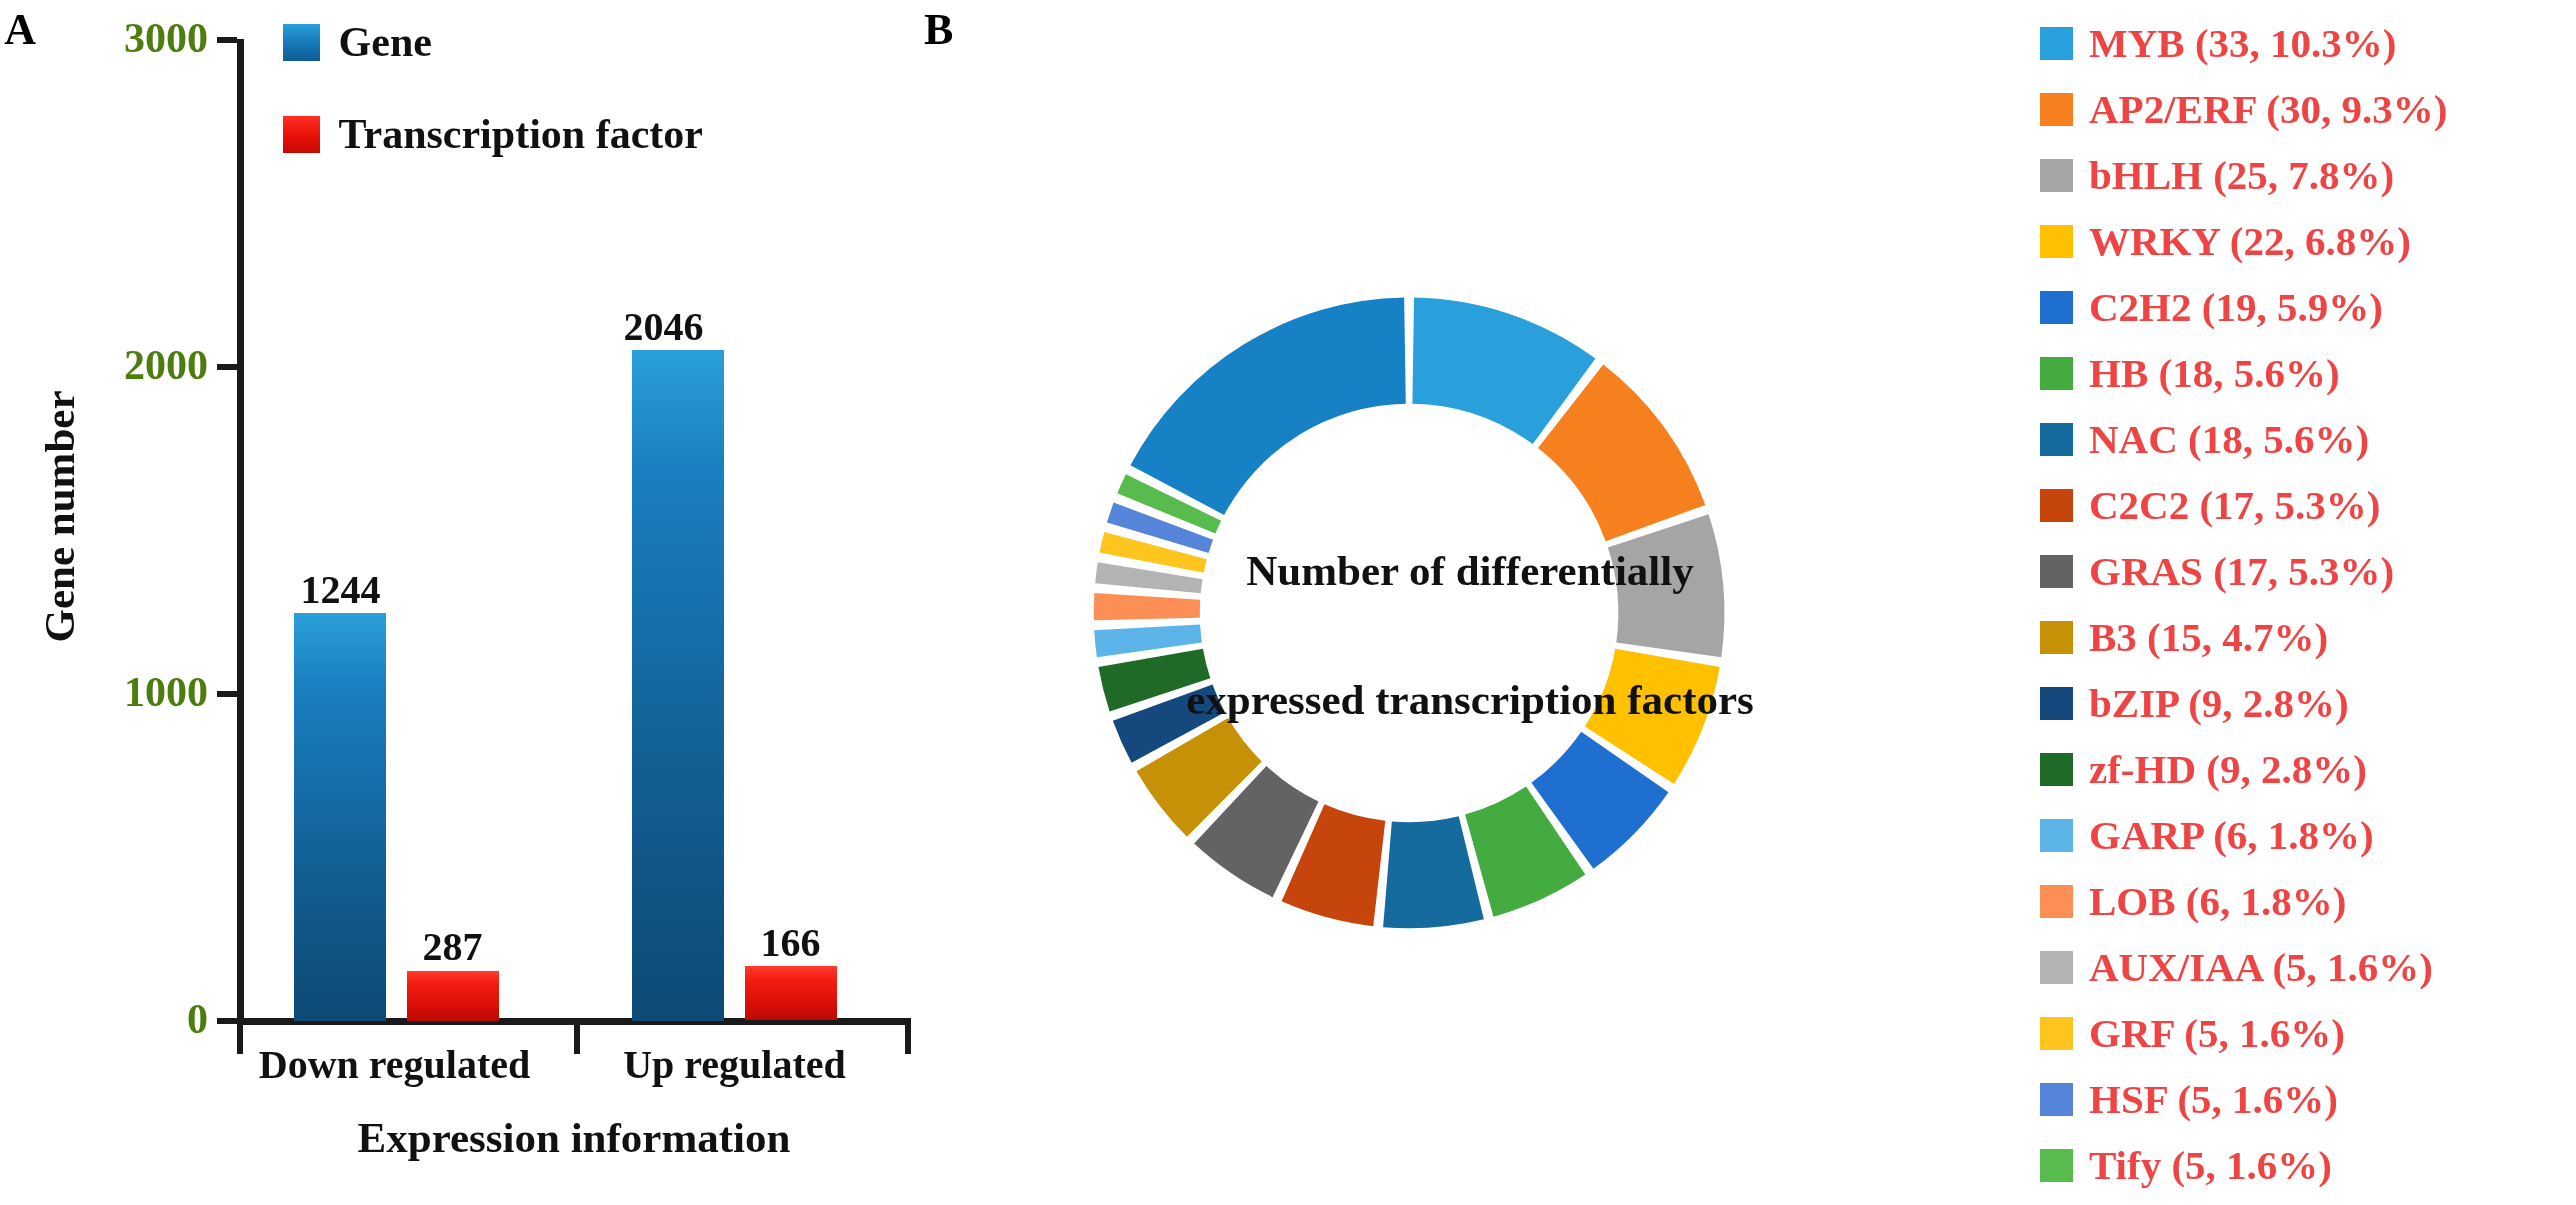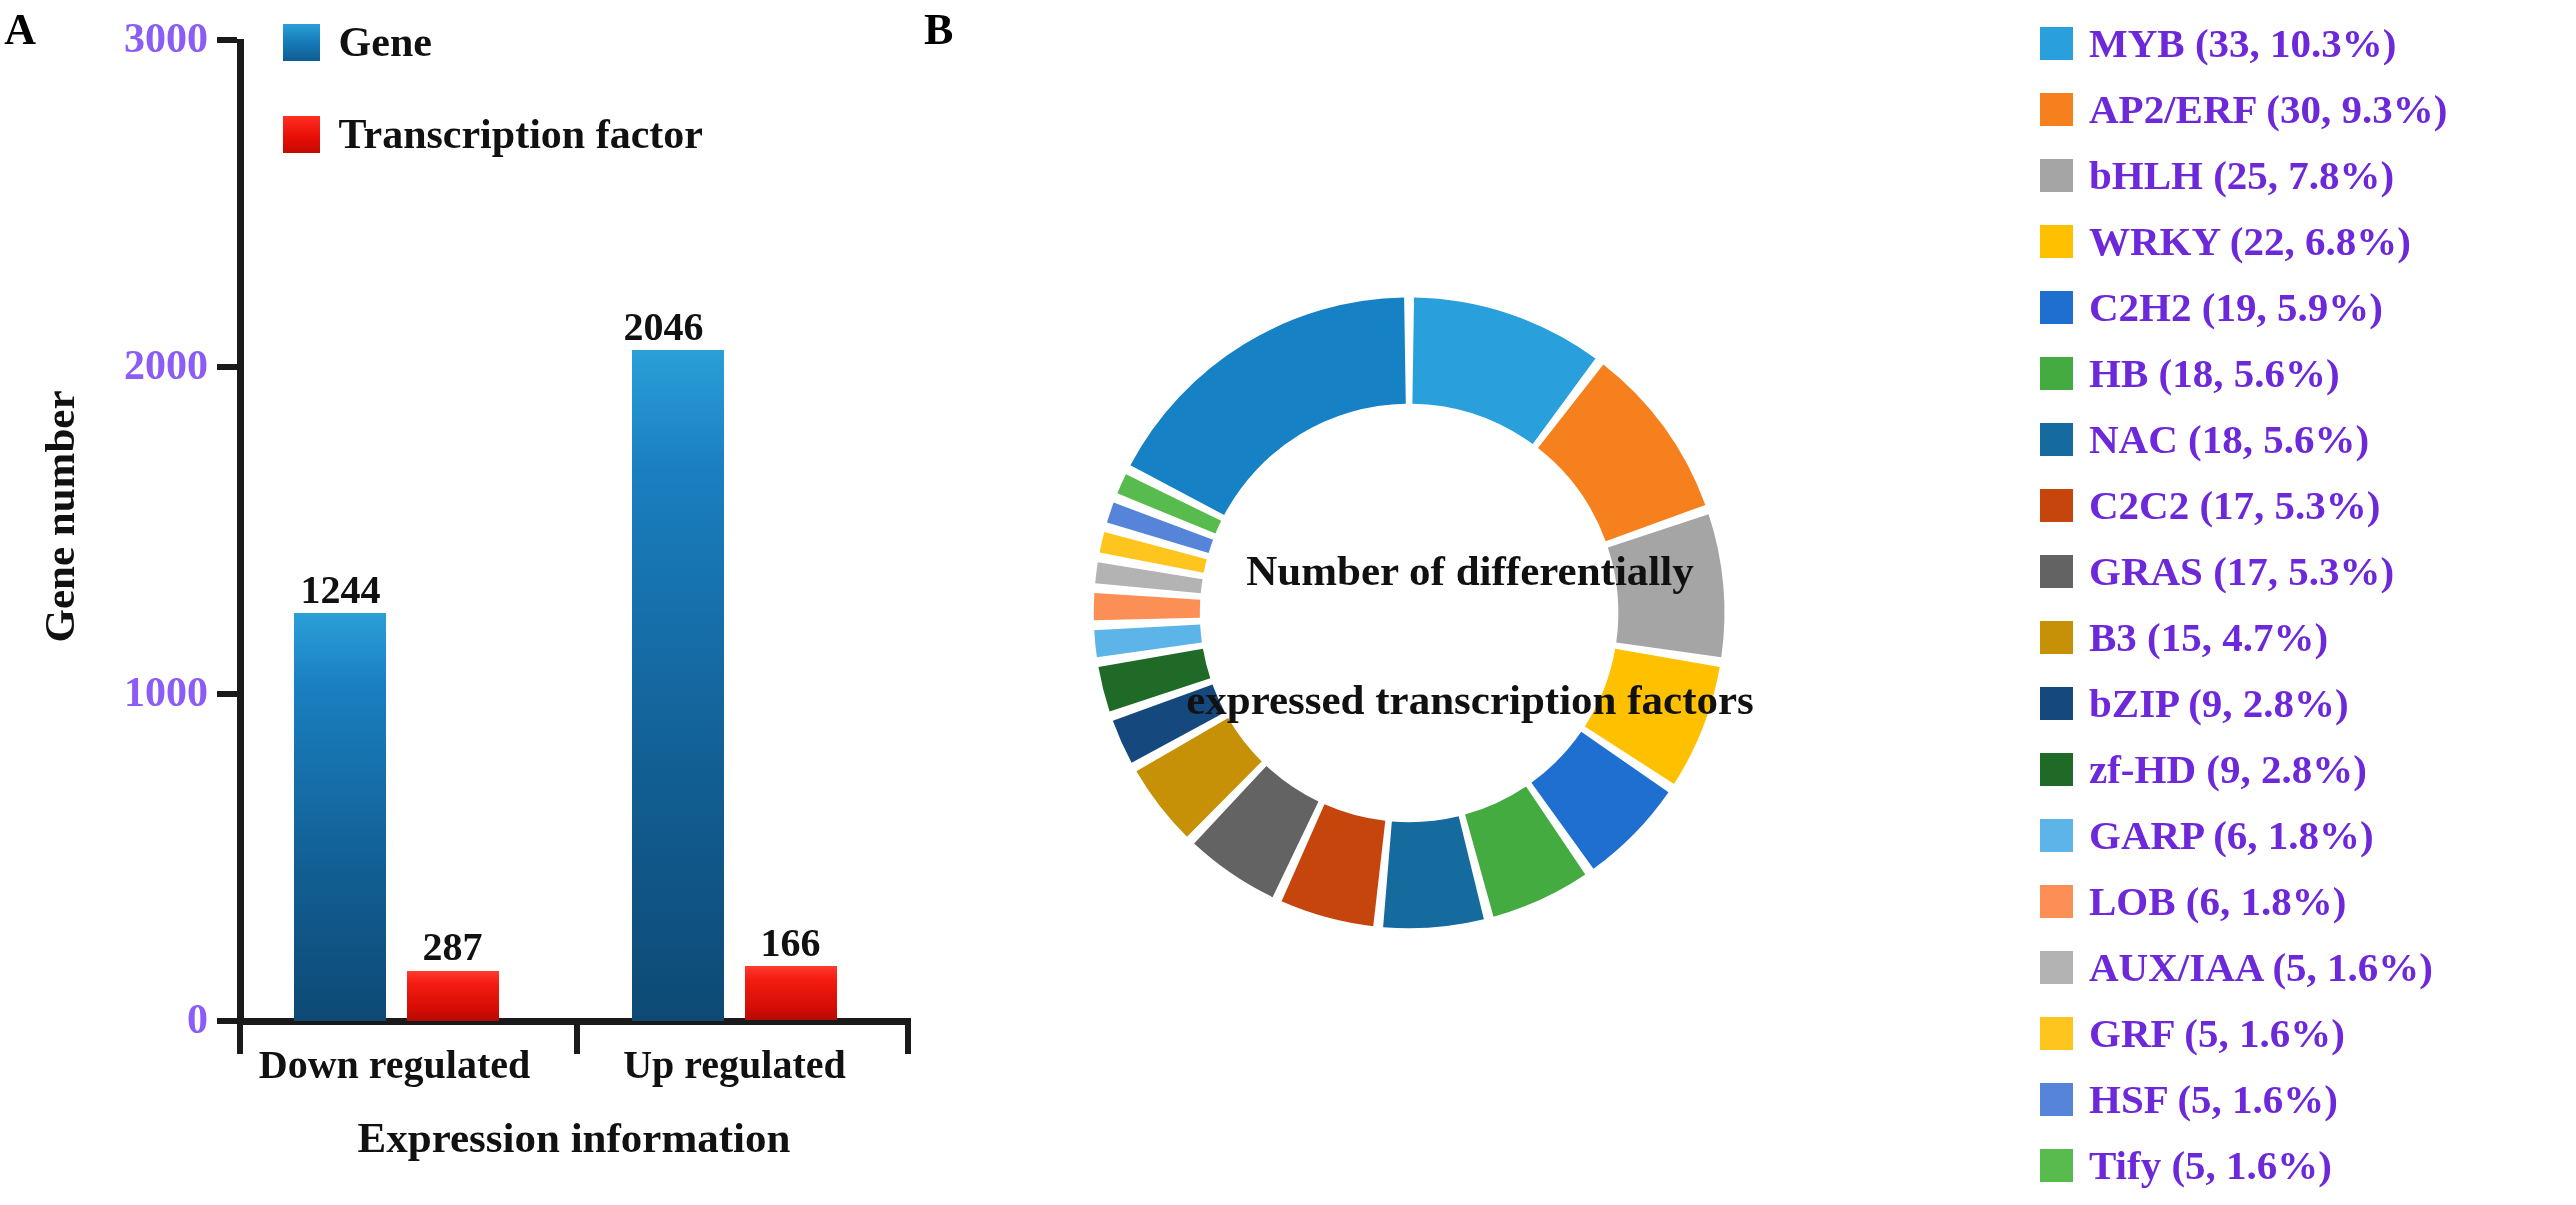--- a/index.html
+++ b/index.html
@@ -13,21 +13,21 @@
 
   
   #panel-a{position:absolute;left:0;top:0;width:911px;height:1205px;}
 
   .axis-line{position:absolute;background:#1a1a1a;}
   #y-axis{left:237px;top:39px;width:6.5px;height:984px;}
   #x-axis{left:237px;top:1018px;width:674px;height:6.5px;}
 
   .ytick{position:absolute;background:#1a1a1a;width:20px;height:5.7px;left:217px;}
   .ytick-label{position:absolute;text-align:right;width:179px;left:29px;
-               font-size:42px;font-weight:bold;color:#8b5cf6;
+               font-size:42px;font-weight:bold;color:#4d7c0f;
                font-family:"Liberation Serif", serif;}
 
   .xtick{position:absolute;background:#1a1a1a;width:5.7px;height:29px;top:1025px;}
 
   .xcat{position:absolute;top:1041px;font-size:40px;font-weight:bold;color:#111;
         text-align:center;font-family:"Liberation Serif", serif;white-space:nowrap;}
 
   #x-axis-title{position:absolute;top:1113px;left:237px;width:674px;text-align:center;
                 font-size:43px;font-weight:bold;color:#111;
                 font-family:"Liberation Serif", serif;}
@@ -58,21 +58,21 @@
   .donut-center-line{position:absolute;width:100%;text-align:center;
         font-size:43px;font-weight:bold;color:#111;
         font-family:"Liberation Serif", serif;white-space:nowrap;}
   #donut-center-1{top:546px;}
   #donut-center-2{top:675px;}
 
   
   #legend-b{position:absolute;left:2040px;top:10px;width:536px;}
   .legend-b-row{display:flex;align-items:center;height:66px;}
   .legend-b-swatch{width:33px;height:33px;margin-right:16px;flex:0 0 auto;}
-  .legend-b-text{font-size:41px;font-weight:bold;color:#6d28d9;
+  .legend-b-text{font-size:41px;font-weight:bold;color:#ef4444;
                  font-family:"Liberation Serif", serif;white-space:nowrap;}
 </style>
 </head>
 <body>
 
 <div id="panel-a">
 
   <div class="panel-label" id="panel-a-label">A</div>
 
   <div class="axis-line" id="y-axis"></div>

